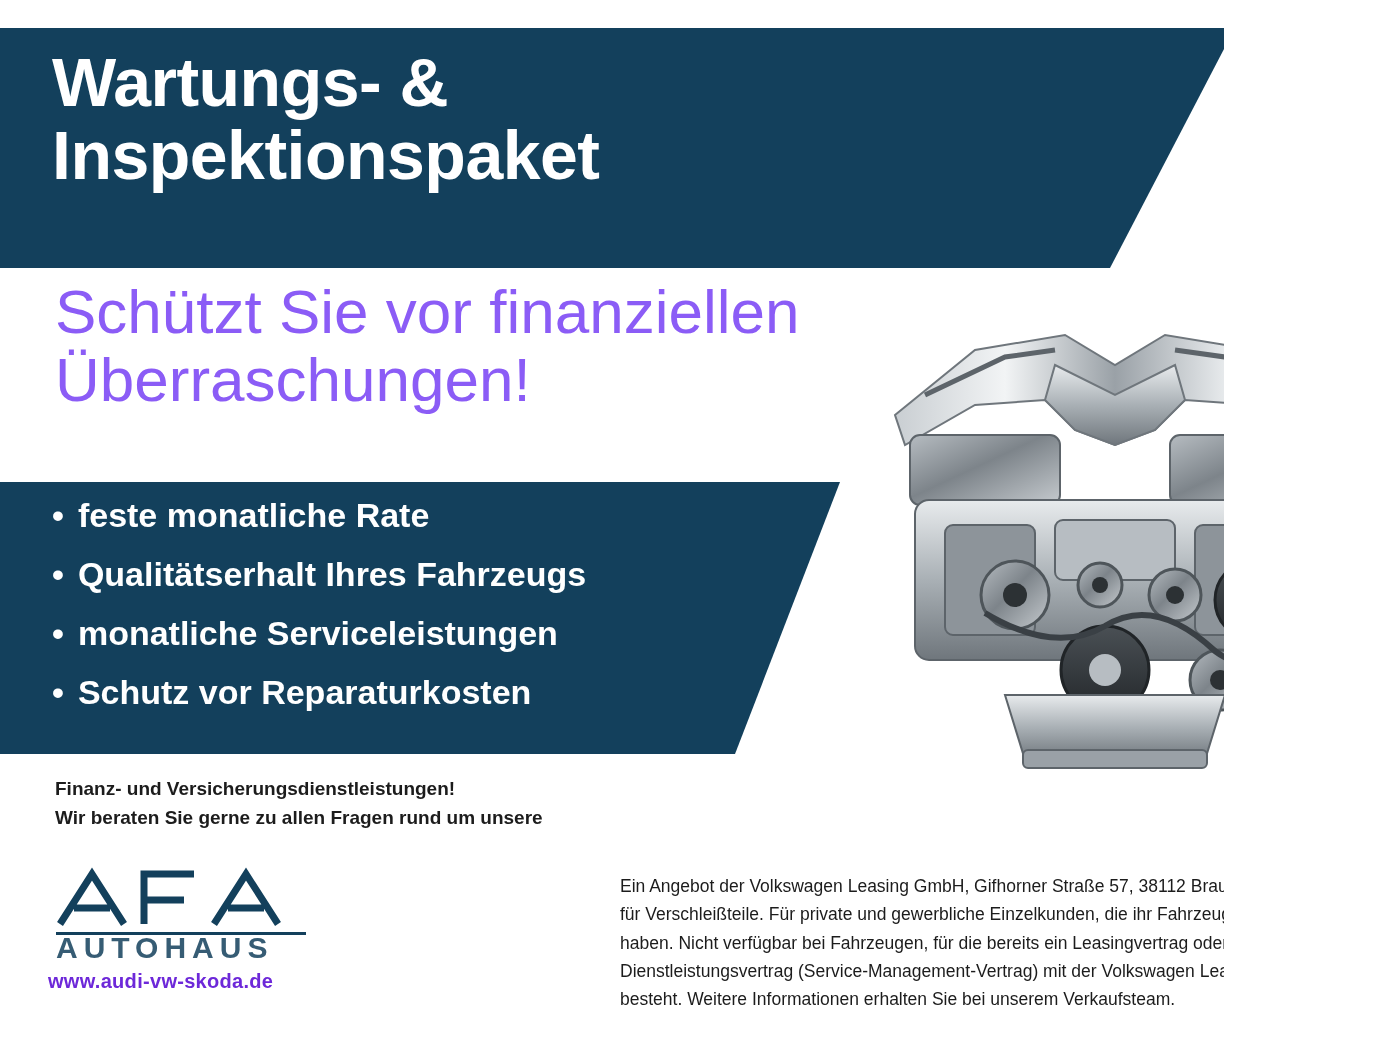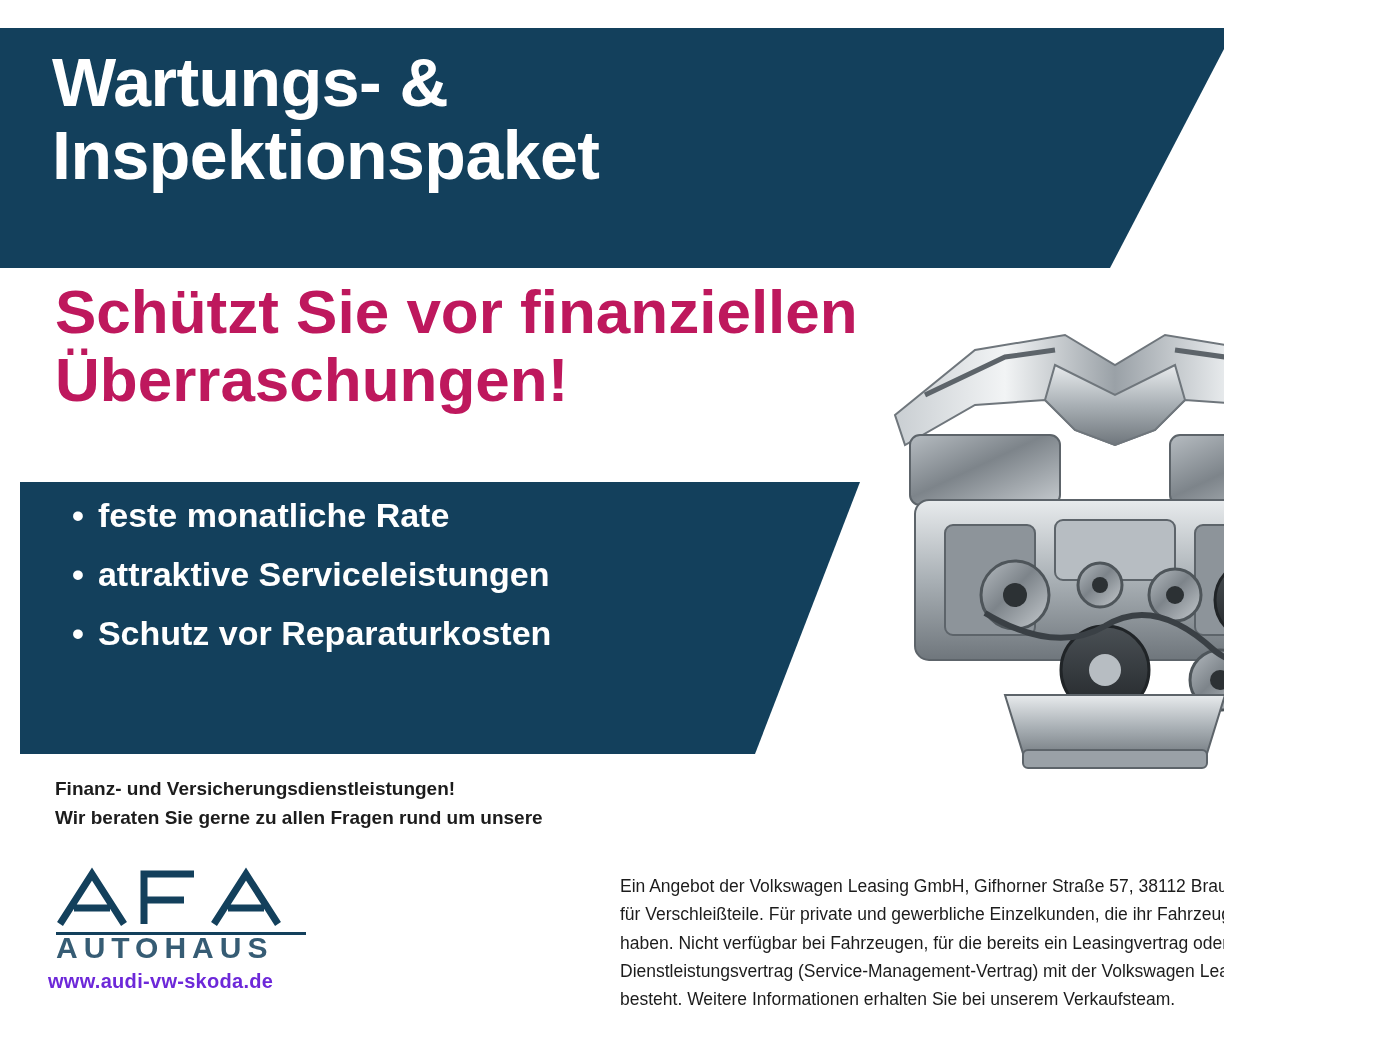--- a/index.html
+++ b/index.html
@@ -38,40 +38,39 @@
     letter-spacing: -0.5px;
     white-space: nowrap;
   }
 
   
   .headline {
     position: absolute;
     left: 55px;
     top: 278px;
     width: 880px;
-    color: #be185d;
+    color: #8b5cf6;
     font-size: 62px;
     line-height: 1.1;
-    font-weight: bold;
+    font-weight: normal;
   }
   .headline-line { white-space: nowrap; }
 
   
   .bullets-panel {
     position: absolute;
     left: 0;
     top: 482px;
     width: 840px;
     height: 272px;
     background: #13405c;
     clip-path: polygon(0 0, 840px 0, 735px 272px, 0 272px);
     box-sizing: border-box;
     padding: 16px 0 0 52px;
     color: #ffffff;
-    margin-left: 20px;
   }
   .bullet {
     font-size: 34px;
     font-weight: bold;
     line-height: 1.0;
     margin: 0 0 25px 0;
     white-space: nowrap;
   }
   .bullet .dot {
     display: inline-block;
@@ -144,21 +143,24 @@
   <div class="headline">
     <div class="headline-line">Schützt Sie vor finanziellen</div>
     <div class="headline-line">Überraschungen!</div>
   </div>
 
   <div class="bullets-panel">
     <div class="bullet">
       <span class="dot">•</span><span>feste monatliche Rate</span>
     </div>
     <div class="bullet">
-      <span class="dot">•</span><span>attraktive Serviceleistungen</span>
+      <span class="dot">•</span><span>Qualitätserhalt Ihres Fahrzeugs</span>
+    </div>
+    <div class="bullet">
+      <span class="dot">•</span><span>monatliche Serviceleistungen</span>
     </div>
     <div class="bullet">
       <span class="dot">•</span><span>Schutz vor Reparaturkosten</span>
     </div>
   </div>
 
   <div class="advisory">
     <div>Finanz- und Versicherungsdienstleistungen!</div>
     <div>Wir beraten Sie gerne zu allen Fragen rund um unsere</div>
   </div>

